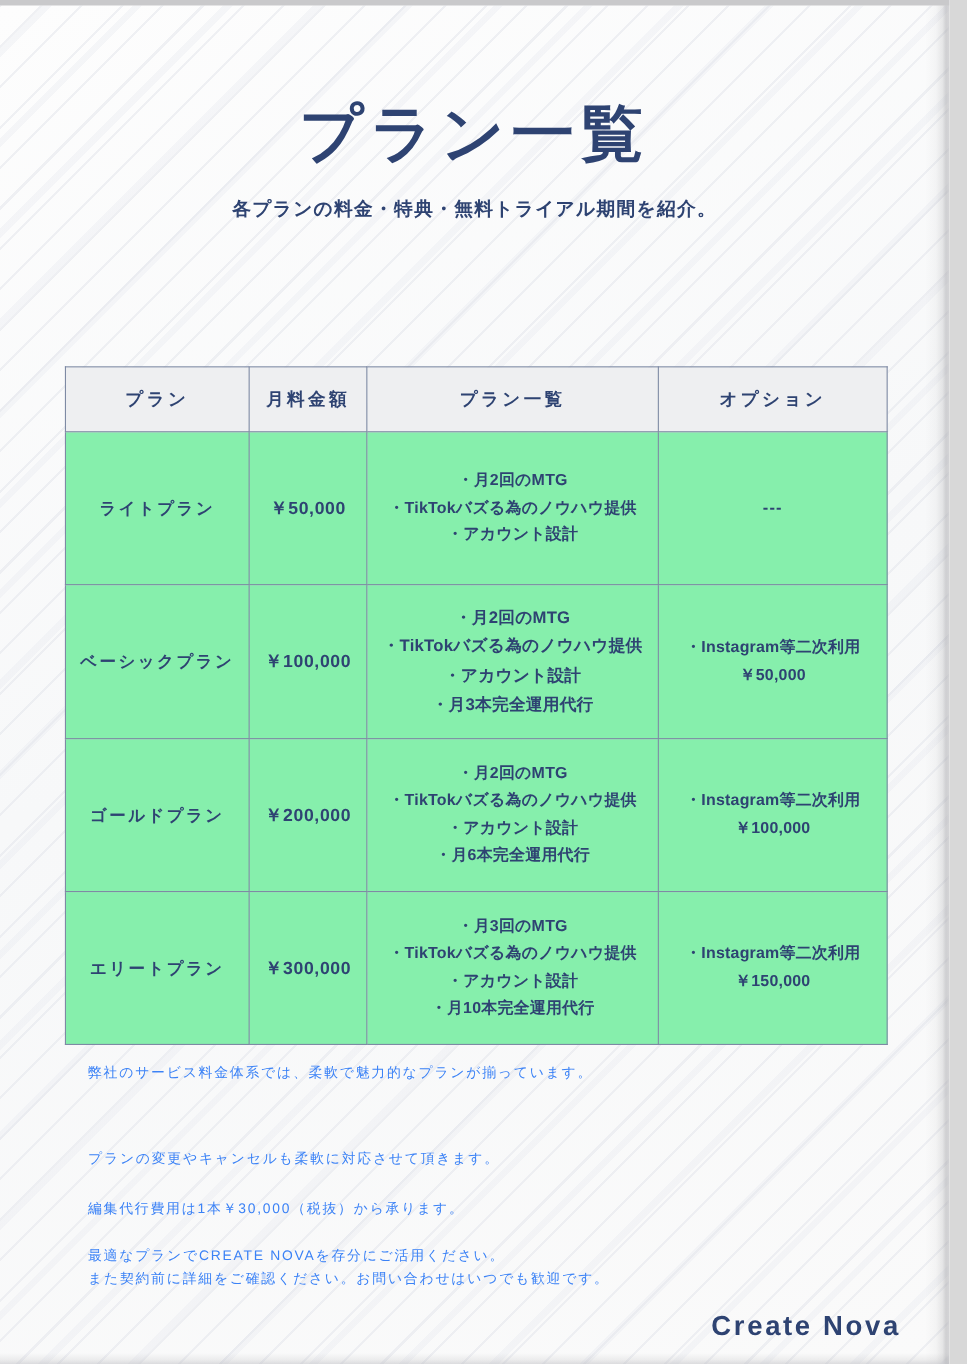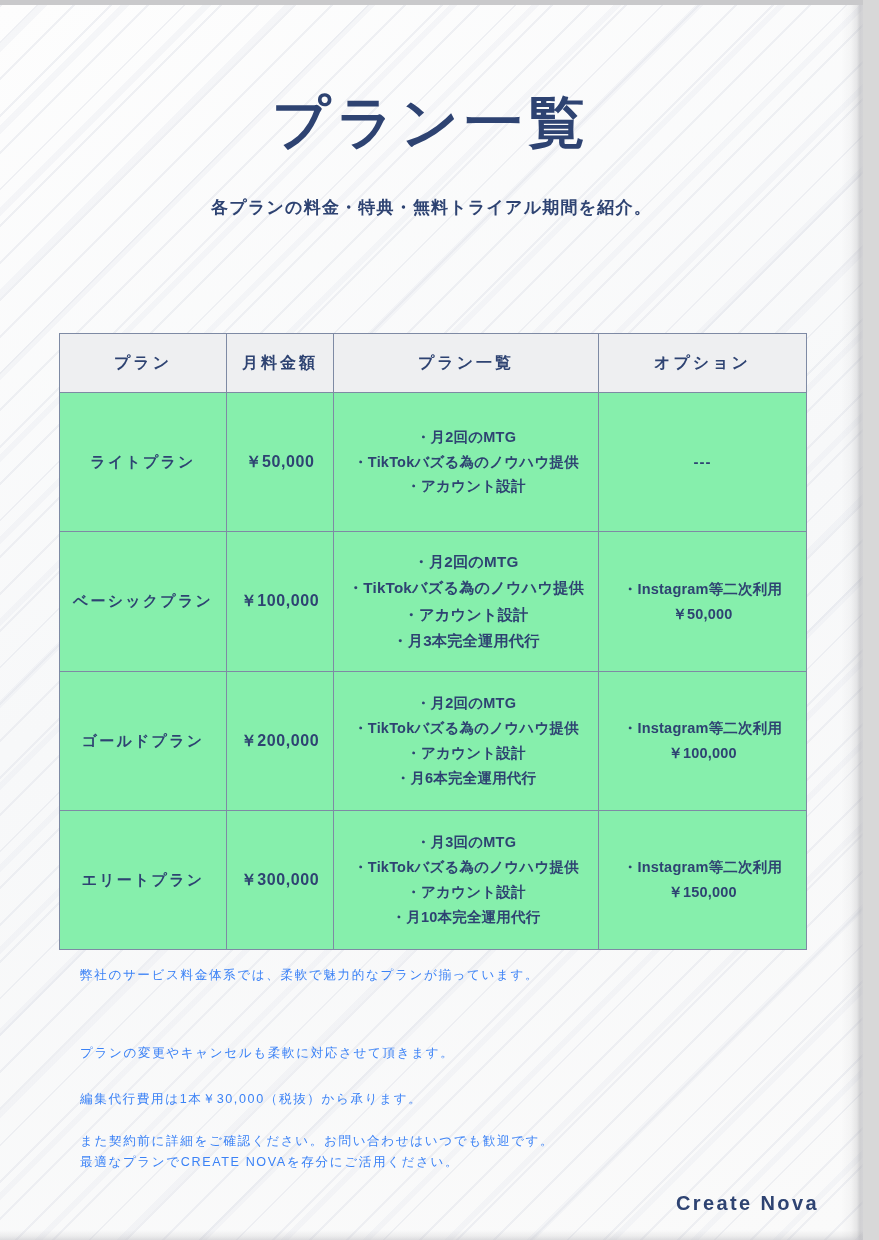--- a/index.html
+++ b/index.html
@@ -101,21 +101,21 @@
     font-size: 57px;
     font-weight: 700;
     letter-spacing: 6px;
     color: #2e4372;
     line-height: 1.05;
     white-space: nowrap;
   }
 
   .subtitle {
     position: absolute;
-    top: 196px;
+    top: 178px;
     left: 0;
     width: 100%;
     text-align: center;
     font-size: 17px;
     font-weight: 700;
     letter-spacing: 1.2px;
     color: #2e4372;
     white-space: nowrap;
   }
 
@@ -203,21 +203,21 @@
   .notes .note-block { margin-bottom: 0; }
   .gap-lg { height: 36px; }
   .gap-md { height: 22px; }
   .gap-sm { height: 26px; }
 
   
   .brand {
     position: absolute;
     right: 44px;
     top: 1192px;
-    font-size: 20px;
+    font-size: 25px;
     font-weight: 700;
     letter-spacing: 2.4px;
     color: #2e4372;
     white-space: nowrap;
   }
 </style>
 </head>
 <body>
 
 <div id="page">
@@ -310,22 +310,22 @@
     </table>
 
     <div class="notes">
       <div class="note-block">弊社のサービス料金体系では、柔軟で魅力的なプランが揃っています。</div>
       <div class="gap-lg"></div>
       <div class="gap-md"></div>
       <div class="note-block">プランの変更やキャンセルも柔軟に対応させて頂きます。</div>
       <div class="gap-sm"></div>
       <div class="note-block">編集代行費用は1本￥30,000（税抜）から承ります。</div>
       <div class="gap-md"></div>
+      <div class="note-block">最適なプランでCREATE NOVAを存分にご活用ください。</div>
       <div class="note-block">また契約前に詳細をご確認ください。お問い合わせはいつでも歓迎です。</div>
-      <div class="note-block">最適なプランでCREATE NOVAを存分にご活用ください。</div>
     </div>
 
     <div class="brand">Create Nova</div>
 
   </div>
 
   <div class="edge-right"></div>
   <div class="edge-bottom"></div>
 
 </div>

